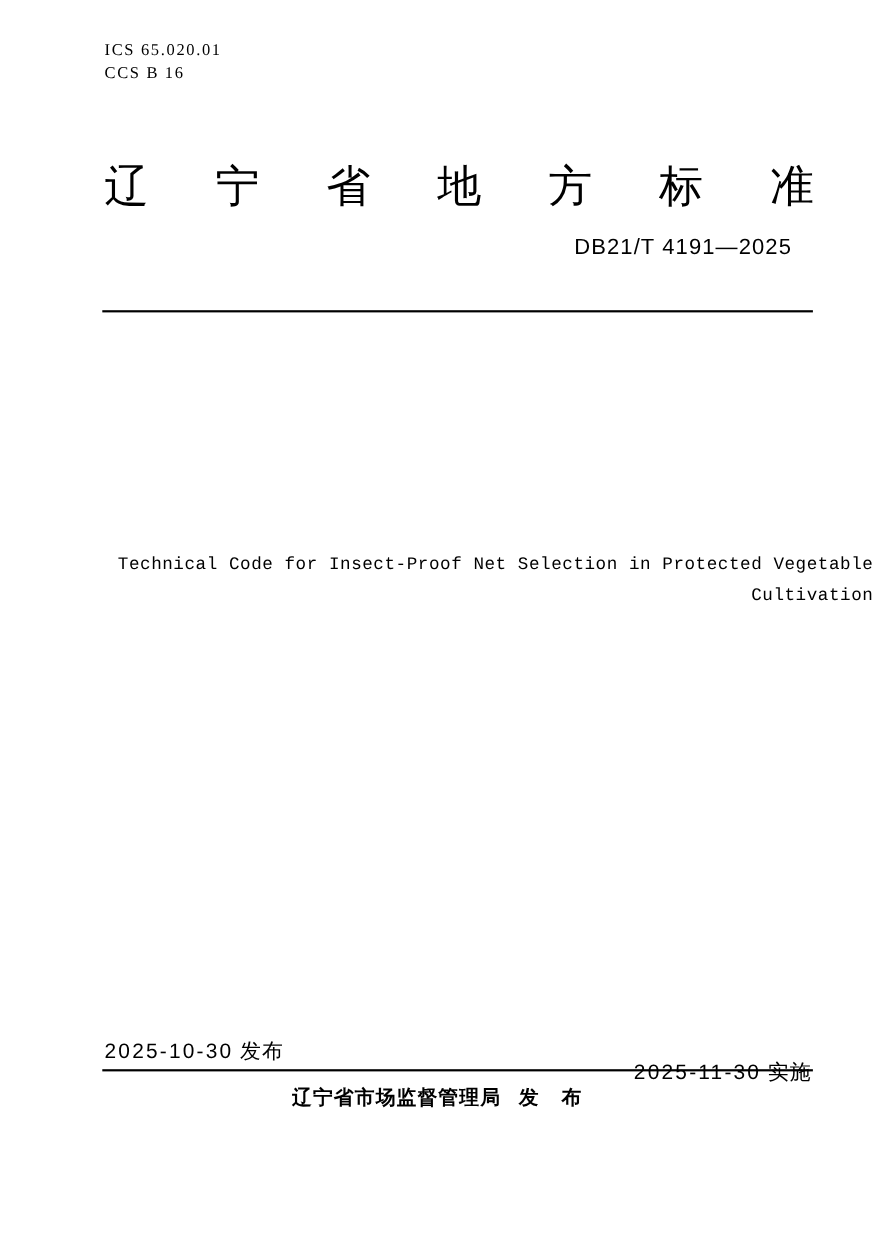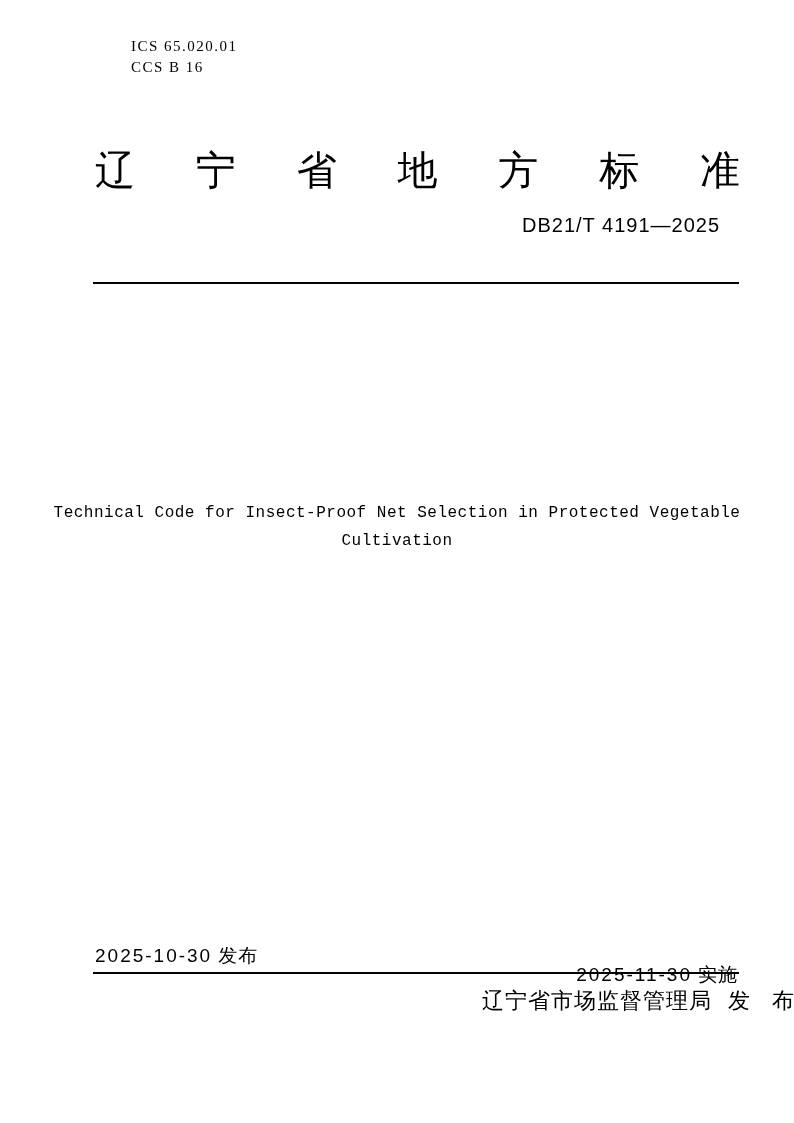--- a/index.html
+++ b/index.html
@@ -16,21 +16,20 @@
 
   
   .ics-block {
     position: absolute;
     top: 36px;
     left: 95px;
     font-family: "Liberation Serif", "DejaVu Serif", serif;
     font-size: 15px;
     line-height: 21px;
     letter-spacing: 1.5px;
-    margin-left: 36px;
   }
 
   
   .logo {
     position: absolute;
     top: 62px;
     right: 80px;
     white-space: nowrap;
     line-height: 1;
   }
@@ -92,21 +91,21 @@
     font-weight: 700;
     letter-spacing: 2px;
   }
 
   
   .title-en {
     position: absolute;
     top: 499px;
     left: 0;
     width: 100%;
-    text-align: center;
+    text-align: right;
     font-family: "Liberation Mono", "DejaVu Sans Mono", monospace;
     font-size: 16px;
     line-height: 28px;
     font-weight: 500;
     letter-spacing: 0.5px;
   }
 
   
   .date-issue {
     position: absolute;
@@ -127,24 +126,24 @@
   }
   .date-label { margin-left: 6px; letter-spacing: 1px; }
 
   
   .publisher-row {
     position: absolute;
     top: 986px;
     left: 0;
     width: 100%;
     display: flex;
-    justify-content: flex-end;
+    justify-content: center;
     align-items: baseline;
-    font-size: 22px;
-    font-weight: 400;
+    font-size: 18px;
+    font-weight: 700;
   }
   .publisher-name { letter-spacing: 1px; }
   .publish-label { margin-left: 16px; letter-spacing: 8px; margin-right: -8px; }
 </style>
 </head>
 <body>
 
 <div class="page">
 
   <div class="ics-block">

